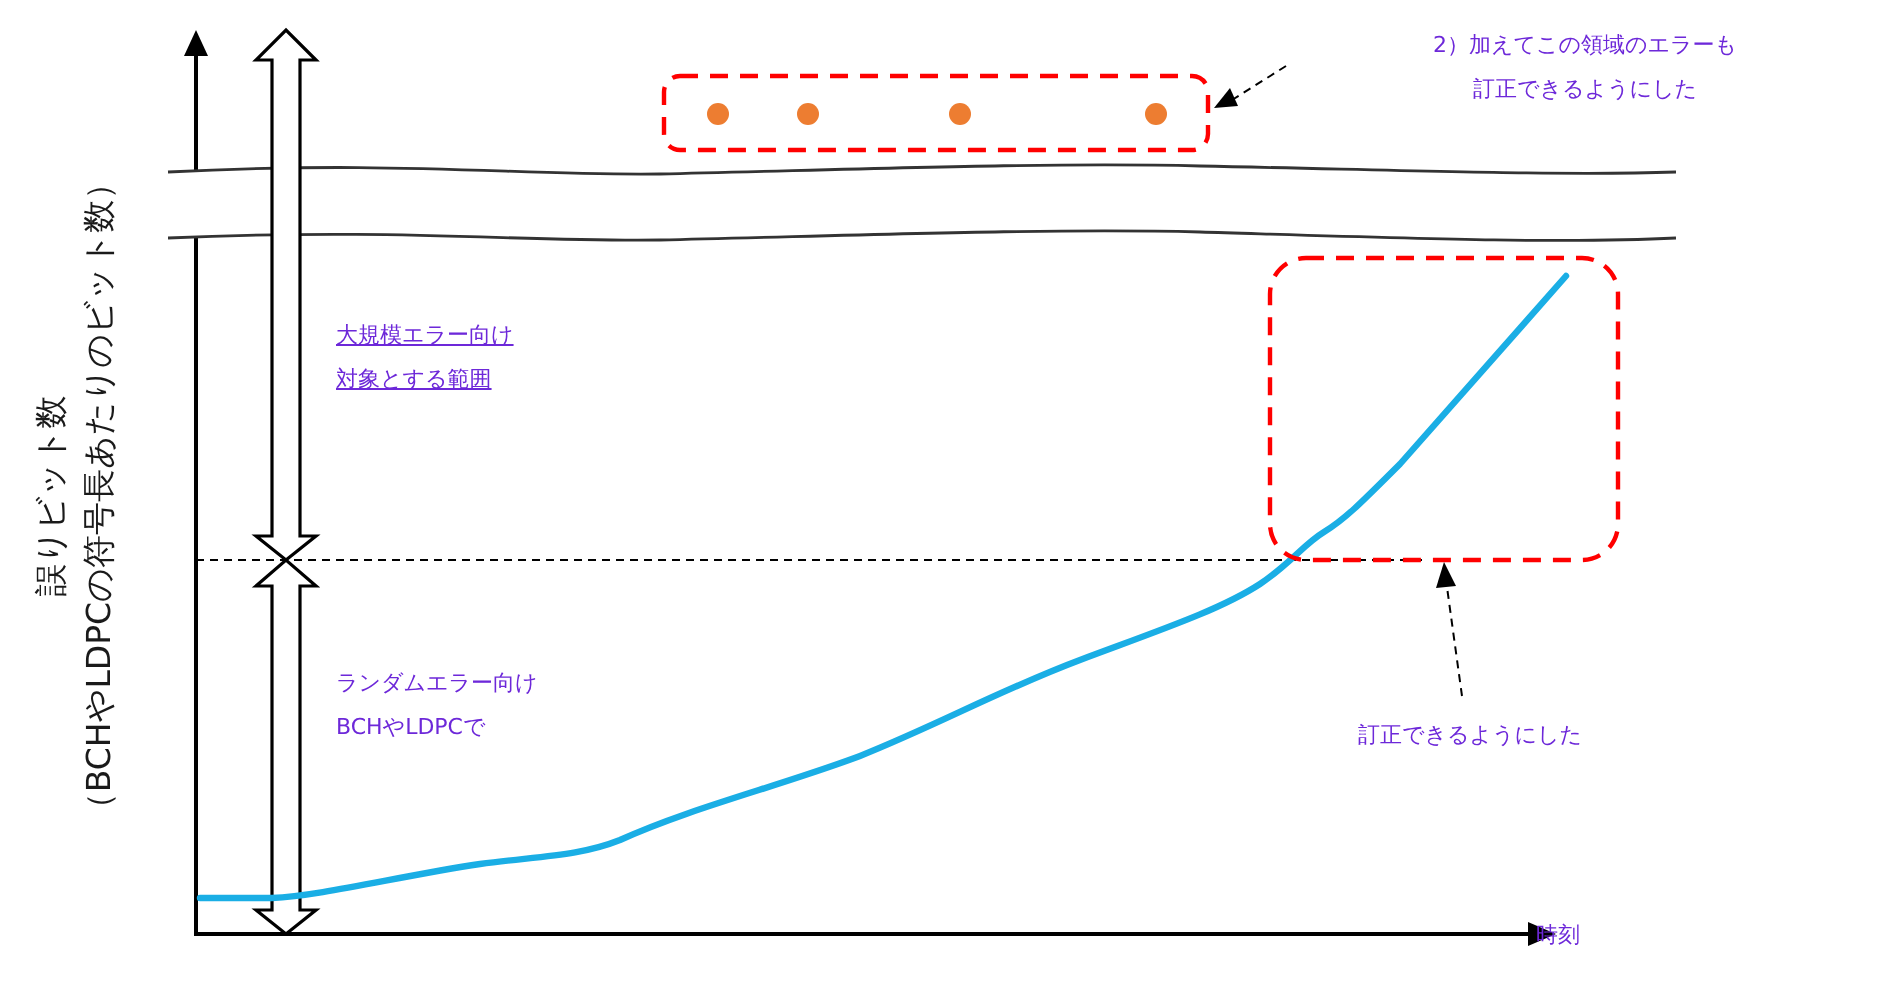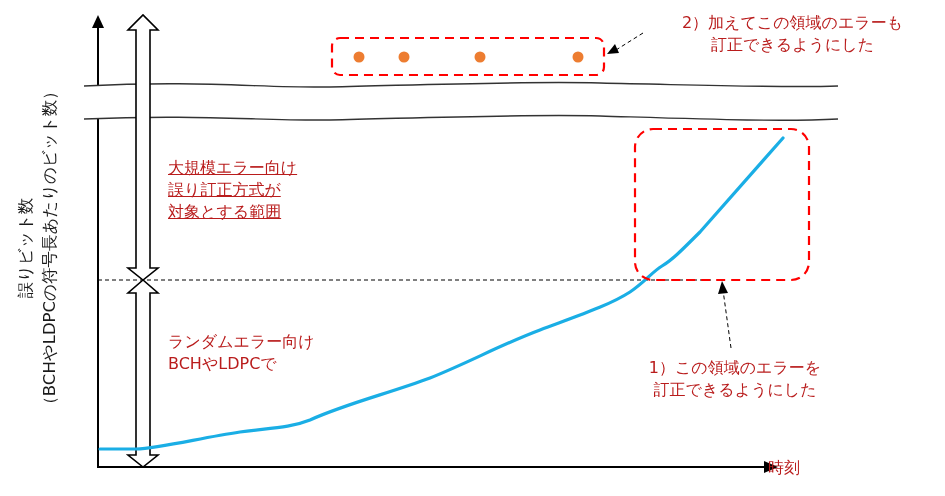--- a/index.html
+++ b/index.html
@@ -1,19 +1,19 @@
 <!DOCTYPE html>
 <html><head>
 <meta charset="utf-8">
 <style>
   html, body { margin: 0; padding: 0; background: #ffffff; }
   body { width: 945px; height: 496px; position: relative; overflow: hidden;
          font-family: "DejaVu Sans", "Liberation Sans", sans-serif; color: #1a1a1a; }
   svg.canvas { position: absolute; left: 0; top: 0; }
-  .txt { position: absolute; font-size: 16px; line-height: 22px; white-space: nowrap; color: #b91c1c; }
+  .txt { position: absolute; font-size: 11px; line-height: 22px; white-space: nowrap; color: #6d28d9; }
   .center { text-align: center; }
   .ylabel { position: absolute; left: 38px; top: 248px; transform: translate(-50%, -50%) rotate(-90deg);
             text-align: center; font-size: 16.5px; line-height: 24px; white-space: nowrap; }
 </style>
 </head>
 <body>
 
 <svg class="canvas" width="945" height="496" viewBox="0 0 945 496">
   <defs>
     <marker id="arrowSolid" markerWidth="10" markerHeight="10" refX="5" refY="5" orient="auto">
@@ -74,31 +74,29 @@
   </g>
 </svg>
 
 <div class="ylabel">
   <div>誤りビット数</div>
   <div>（BCHやLDPCの符号長あたりのビット数）</div>
 </div>
 
 <div class="txt" style="left:168px; top:157px;text-decoration:underline;">
   <div>大規模エラー向け</div>
-  <div>誤り訂正方式が</div>
   <div>対象とする範囲</div>
 </div>
 
 <div class="txt" style="left:168px; top:331px;">
   <div>ランダムエラー向け</div>
   <div>BCHやLDPCで</div>
 </div>
 
 <div class="txt center" style="left:630px; top:357px; width:210px;">
-  <div>1）この領域のエラーを</div>
   <div>訂正できるようにした</div>
 </div>
 
 <div class="txt center" style="left:650px; top:12px; width:285px;">
   <div>2）加えてこの領域のエラーも</div>
   <div>訂正できるようにした</div>
 </div>
 
 <div class="txt" style="left:768px; top:457px;">時刻</div>
 

